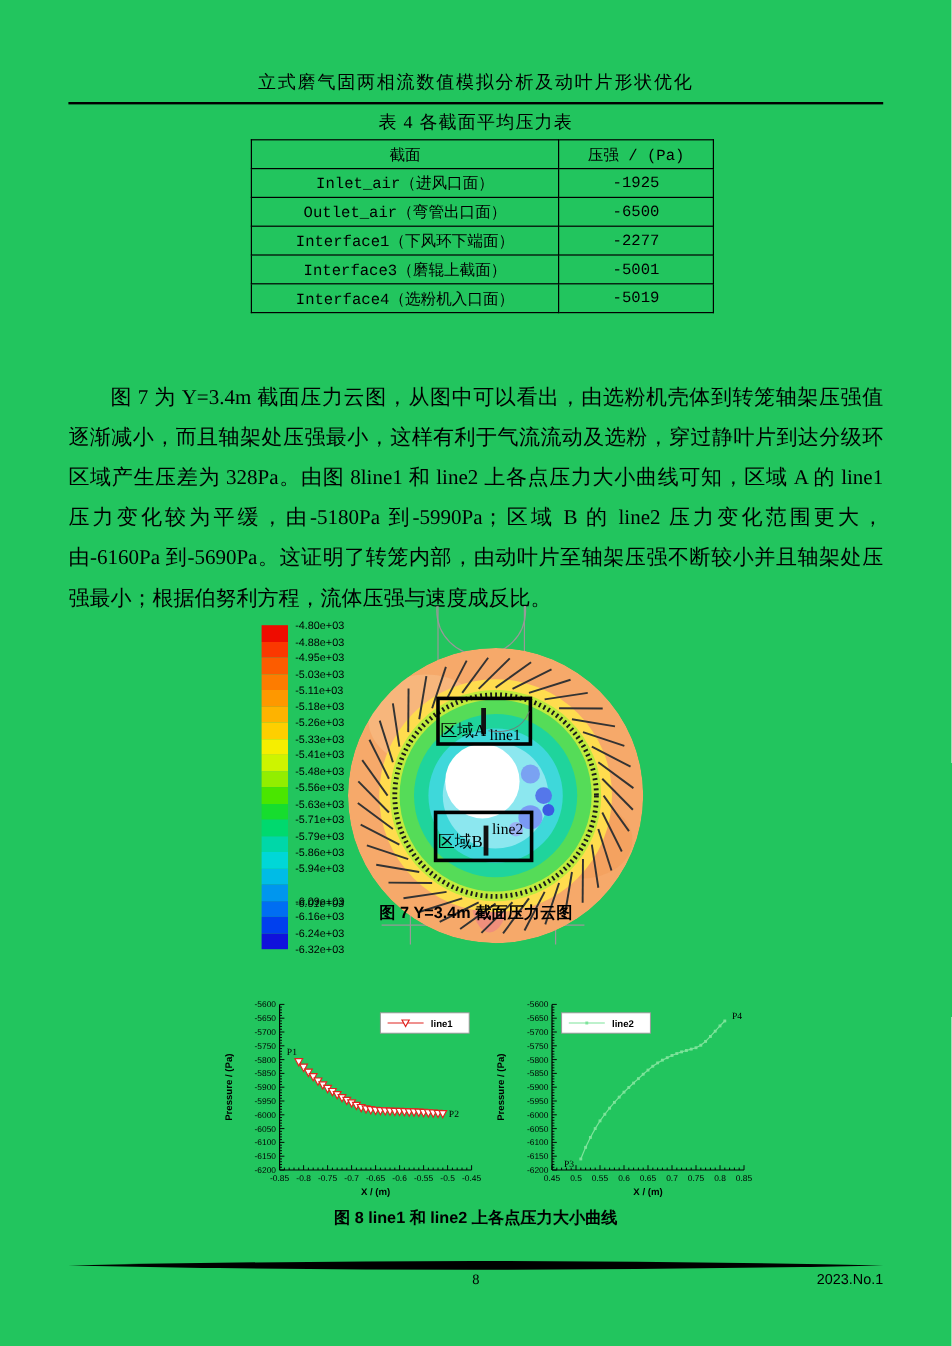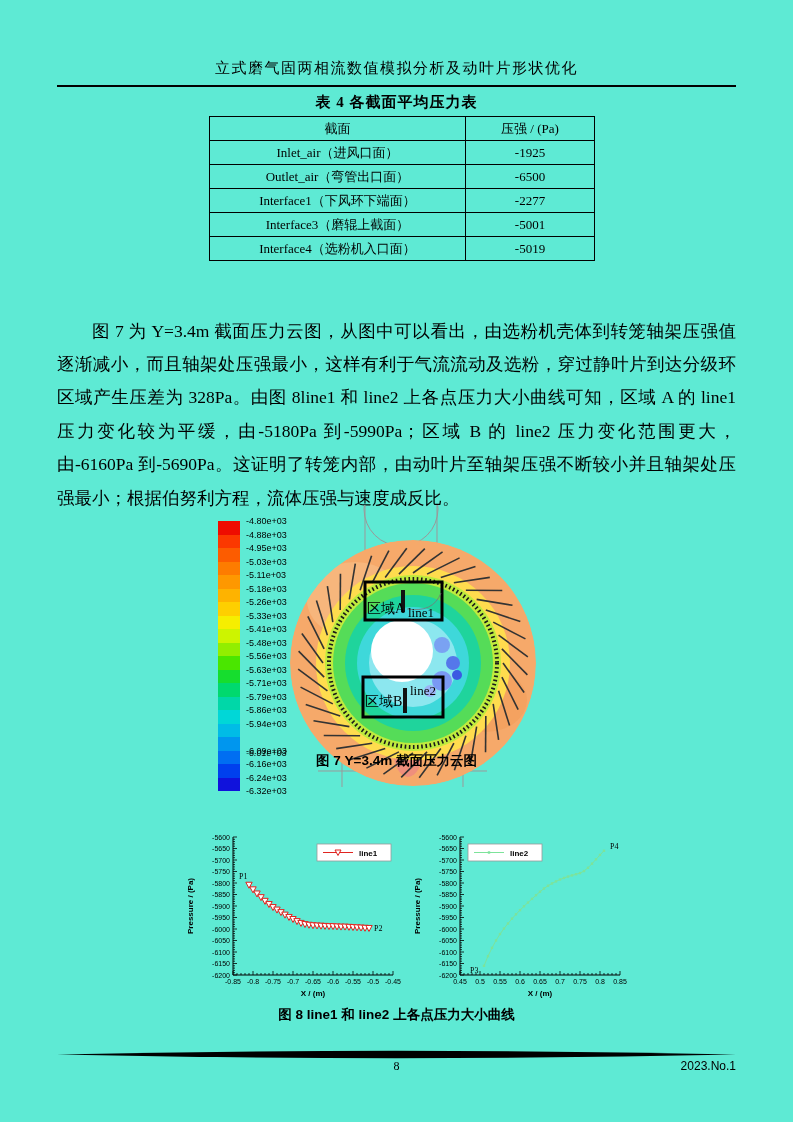--- a/index.html
+++ b/index.html
@@ -1,25 +1,25 @@
 <!DOCTYPE html>
 <html><head>
 <meta charset="utf-8">
 <style>
   html,body{margin:0;padding:0;background:#fff;}
-  .page{position:relative;width:793px;height:1122px;background:#5eead4;overflow:hidden;
+  .page{position:relative;width:793px;height:1122px;background:#22c55e;overflow:hidden;
         font-family:"Liberation Serif",serif;color:#000;}
   .doc-title{position:absolute;top:59px;left:0;width:100%;text-align:center;
              font-size:15px;letter-spacing:1.5px;}
   .header-rule{position:absolute;top:85px;left:57px;width:679px;height:0;
                border-top:2px solid #000;}
   .table-caption{position:absolute;top:93px;left:0;width:100%;text-align:center;
-                 font-weight:bold;font-size:15px;letter-spacing:1px;}
+                 font-weight:normal;font-size:15px;letter-spacing:1px;}
   table.press{position:absolute;left:209px;top:116px;border-collapse:collapse;
-              font-family:Liberation Serif, serif;font-size:13px;padding-left:24px;}
+              font-family:Liberation Mono, monospace;font-size:13px;padding-left:24px;}
   table.press td{border:1.5px solid #000;text-align:center;height:23px;padding:0 4px;}
   table.press td.c1{width:247px;}
   table.press td.c2{width:120px;}
   .body-text{position:absolute;top:297px;left:57px;width:679px;font-size:17.5px;
              line-height:33.4px;text-align:justify;text-indent:2em;}
   .fig7{position:absolute;top:505px;left:0;width:730px;height:295px;}
   .colorbar{position:absolute;left:218px;top:16px;width:120px;}
   .cb-band{position:absolute;left:0;width:22px;height:13.5px;}
   .cb-label{position:absolute;left:28px;font-family:"Liberation Sans",sans-serif;
             font-size:9px;white-space:nowrap;}

